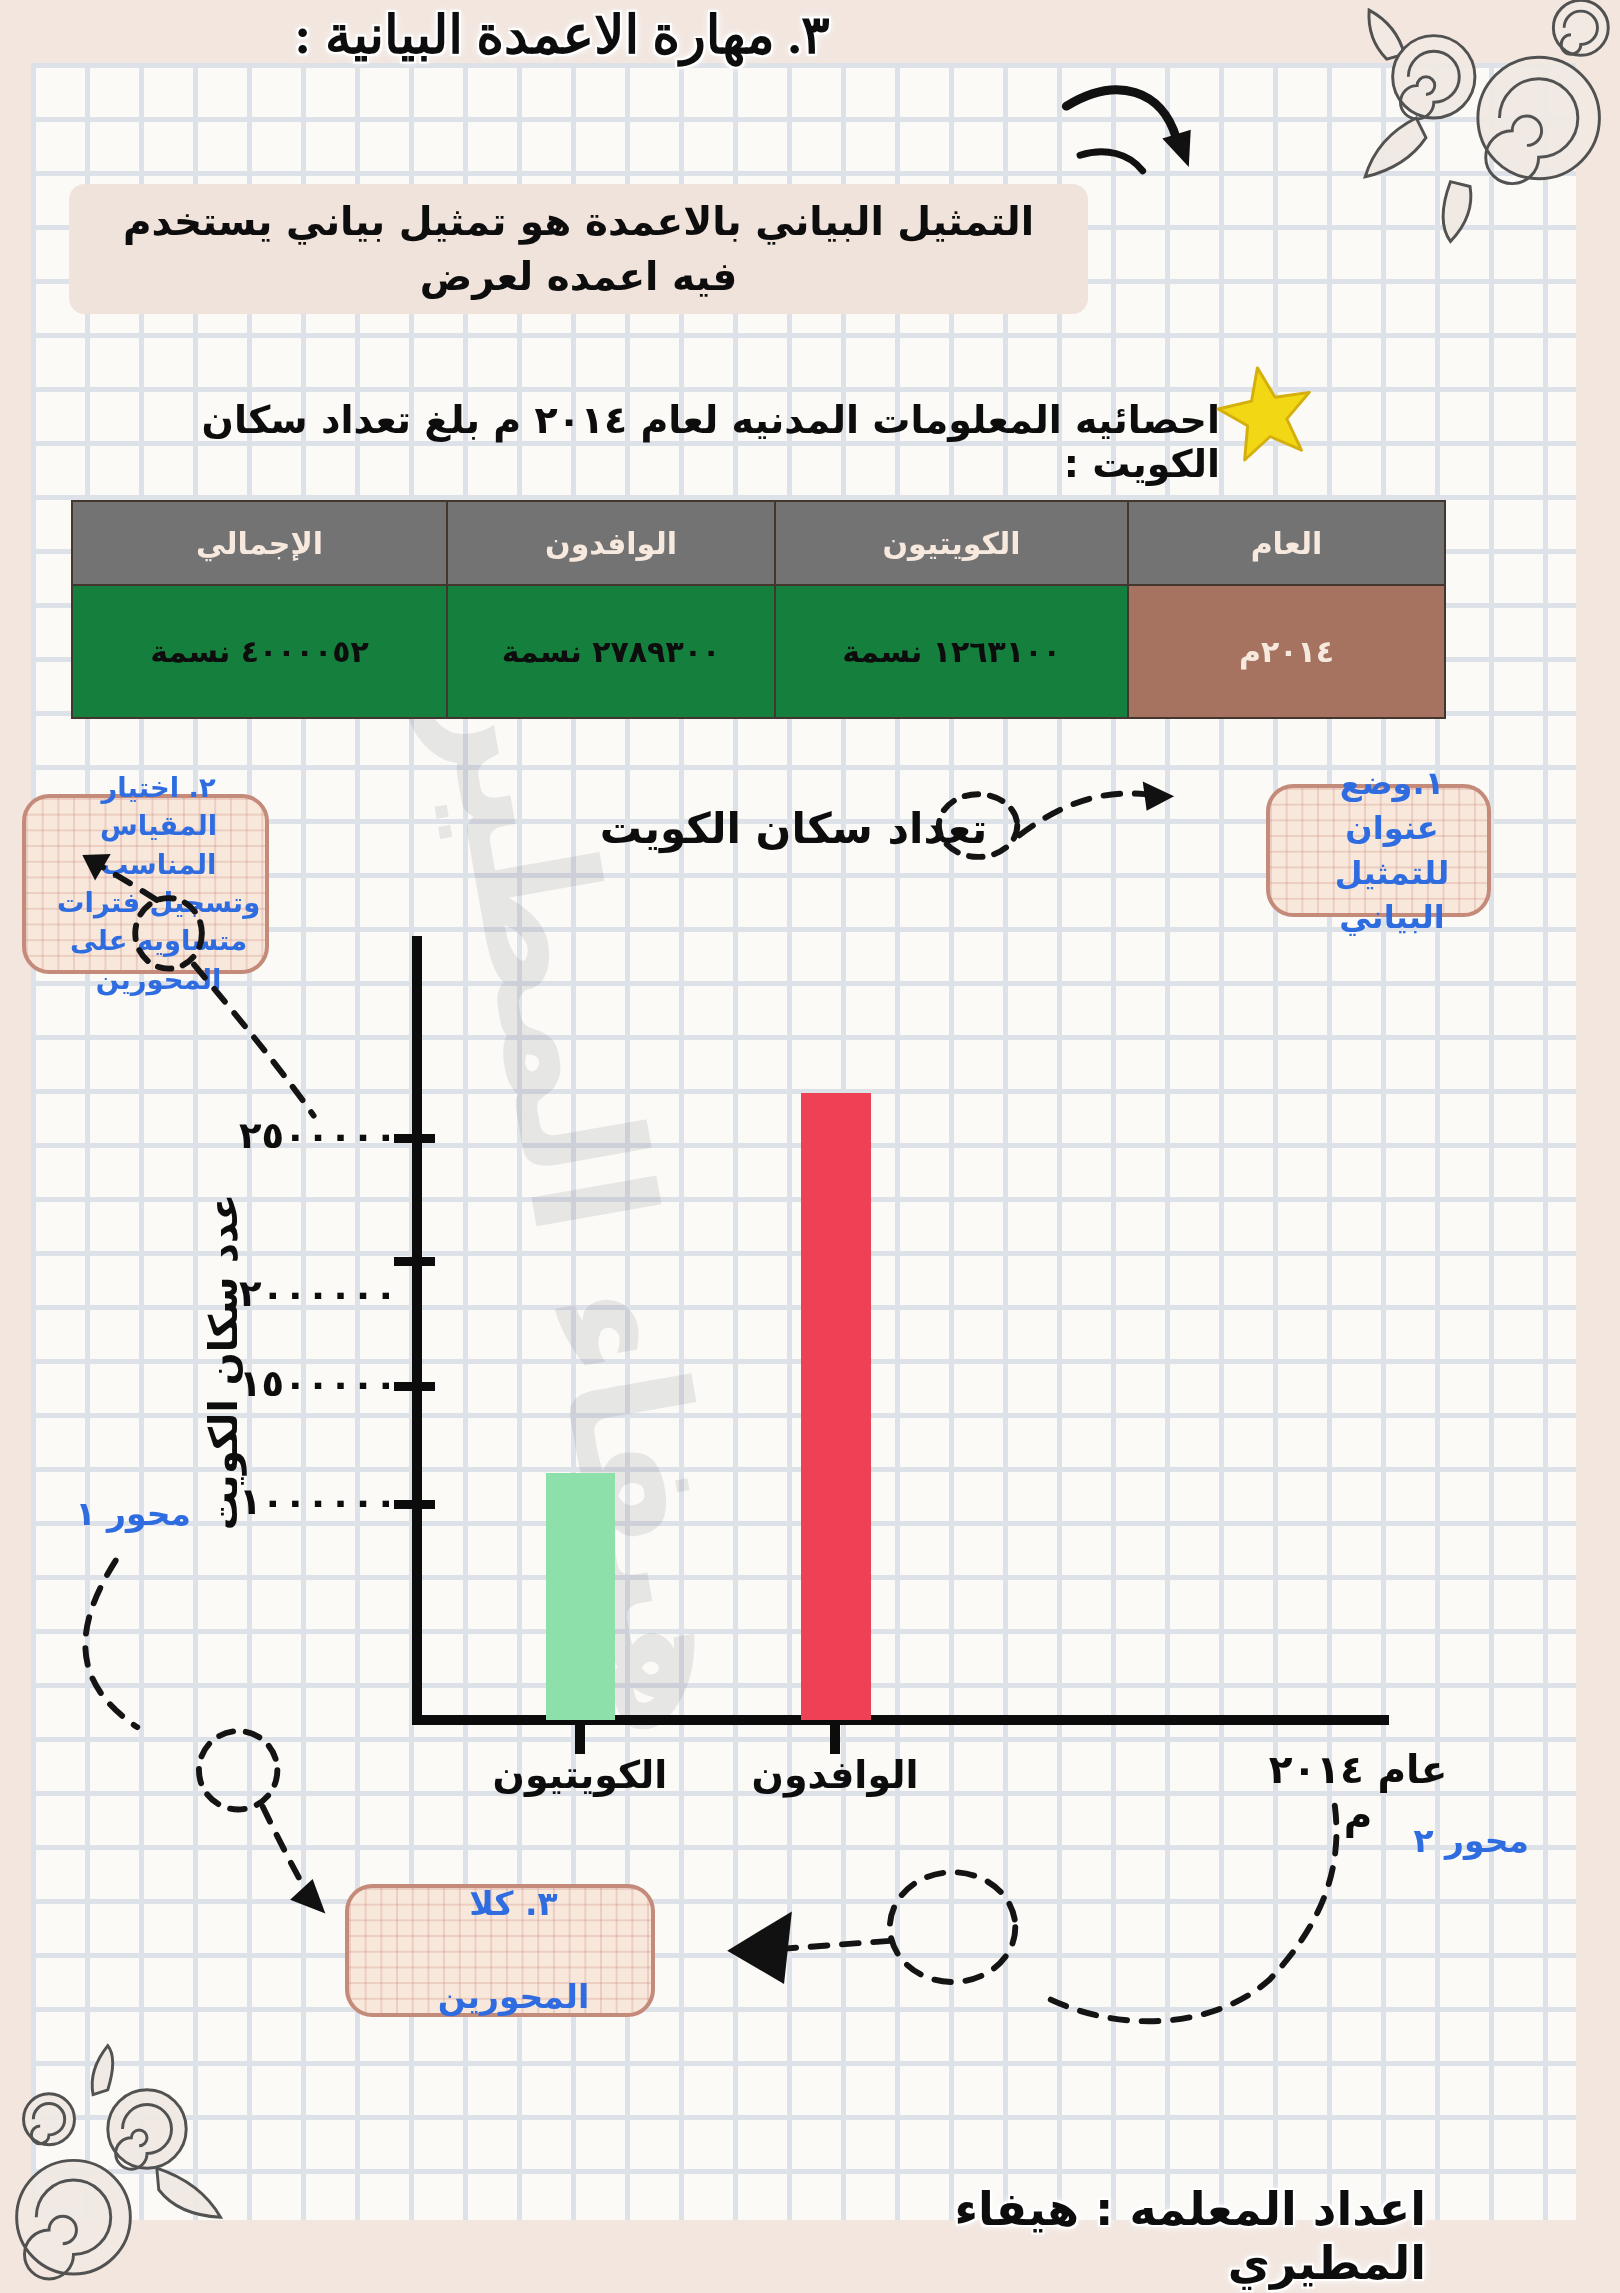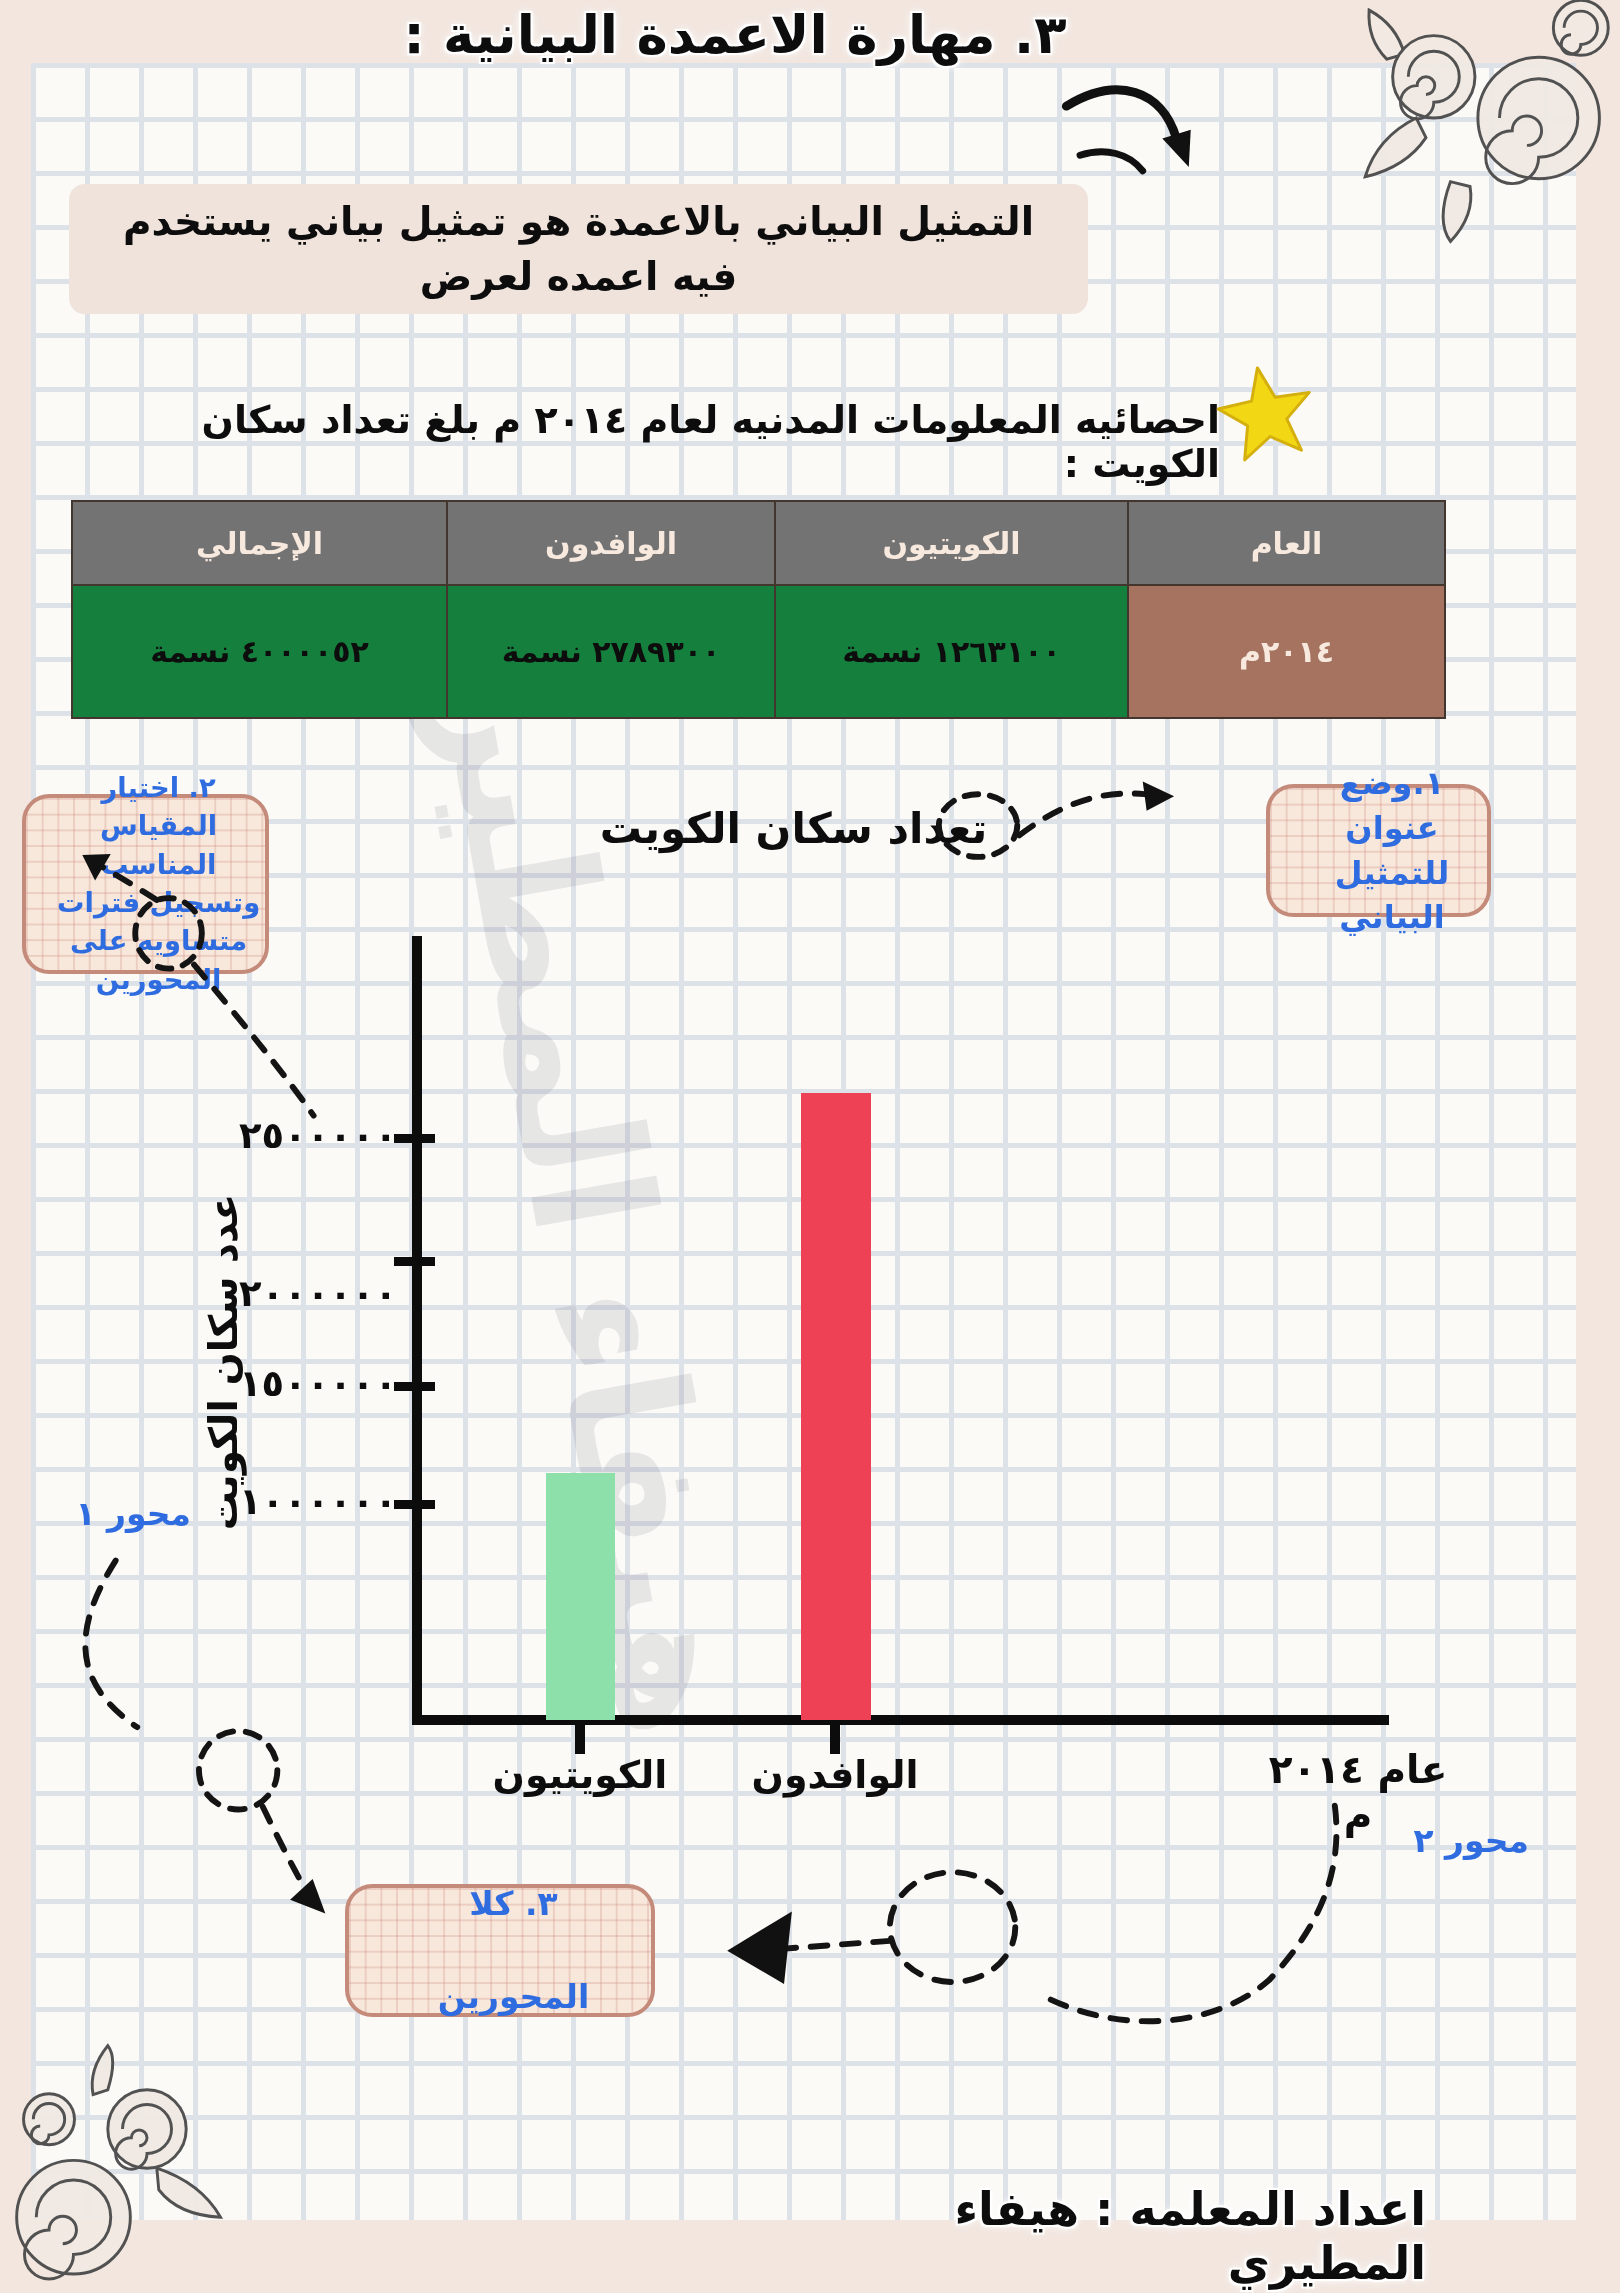--- a/index.html
+++ b/index.html
@@ -21,22 +21,22 @@
   }
   .watermark{
     position:absolute;left:578px;top:1127px;z-index:1;
     transform:translate(-50%,-50%) rotate(80deg);
     font-size:167px;font-weight:bold;color:#70707a;opacity:.14;
     white-space:nowrap;pointer-events:none;
   }
   .halo{text-shadow:0 0 5.9px #fff,0 0 11.8px #fff,2px 2px 0 #fff,-2px -2px 0 #fff,2px -2px 0 #fff,-2px 2px 0 #fff;}
   .abs{position:absolute;z-index:2;}
   .page-title{
-    left:294px;top:3.9px;width:882px;text-align:center;
-    font-size:53px;font-weight:bold;direction:rtl;
+    left:294px;top:3.9px;width:882px;text-align:left;
+    font-size:53px;font-weight:bold;direction:rtl;font-family:Liberation Serif, serif;
   }
   .intro{
     left:69px;top:184px;width:1019px;
     background:#f0e3dc;border-radius:15.7px;
     padding:9.8px 17.6px;box-sizing:border-box;
     font-size:39px;font-weight:bold;text-align:center;direction:rtl;line-height:1.42;
   }
   .stat-line{
     left:137px;top:398px;width:1083px;text-align:right;direction:rtl;
     font-size:38px;font-weight:bold;

